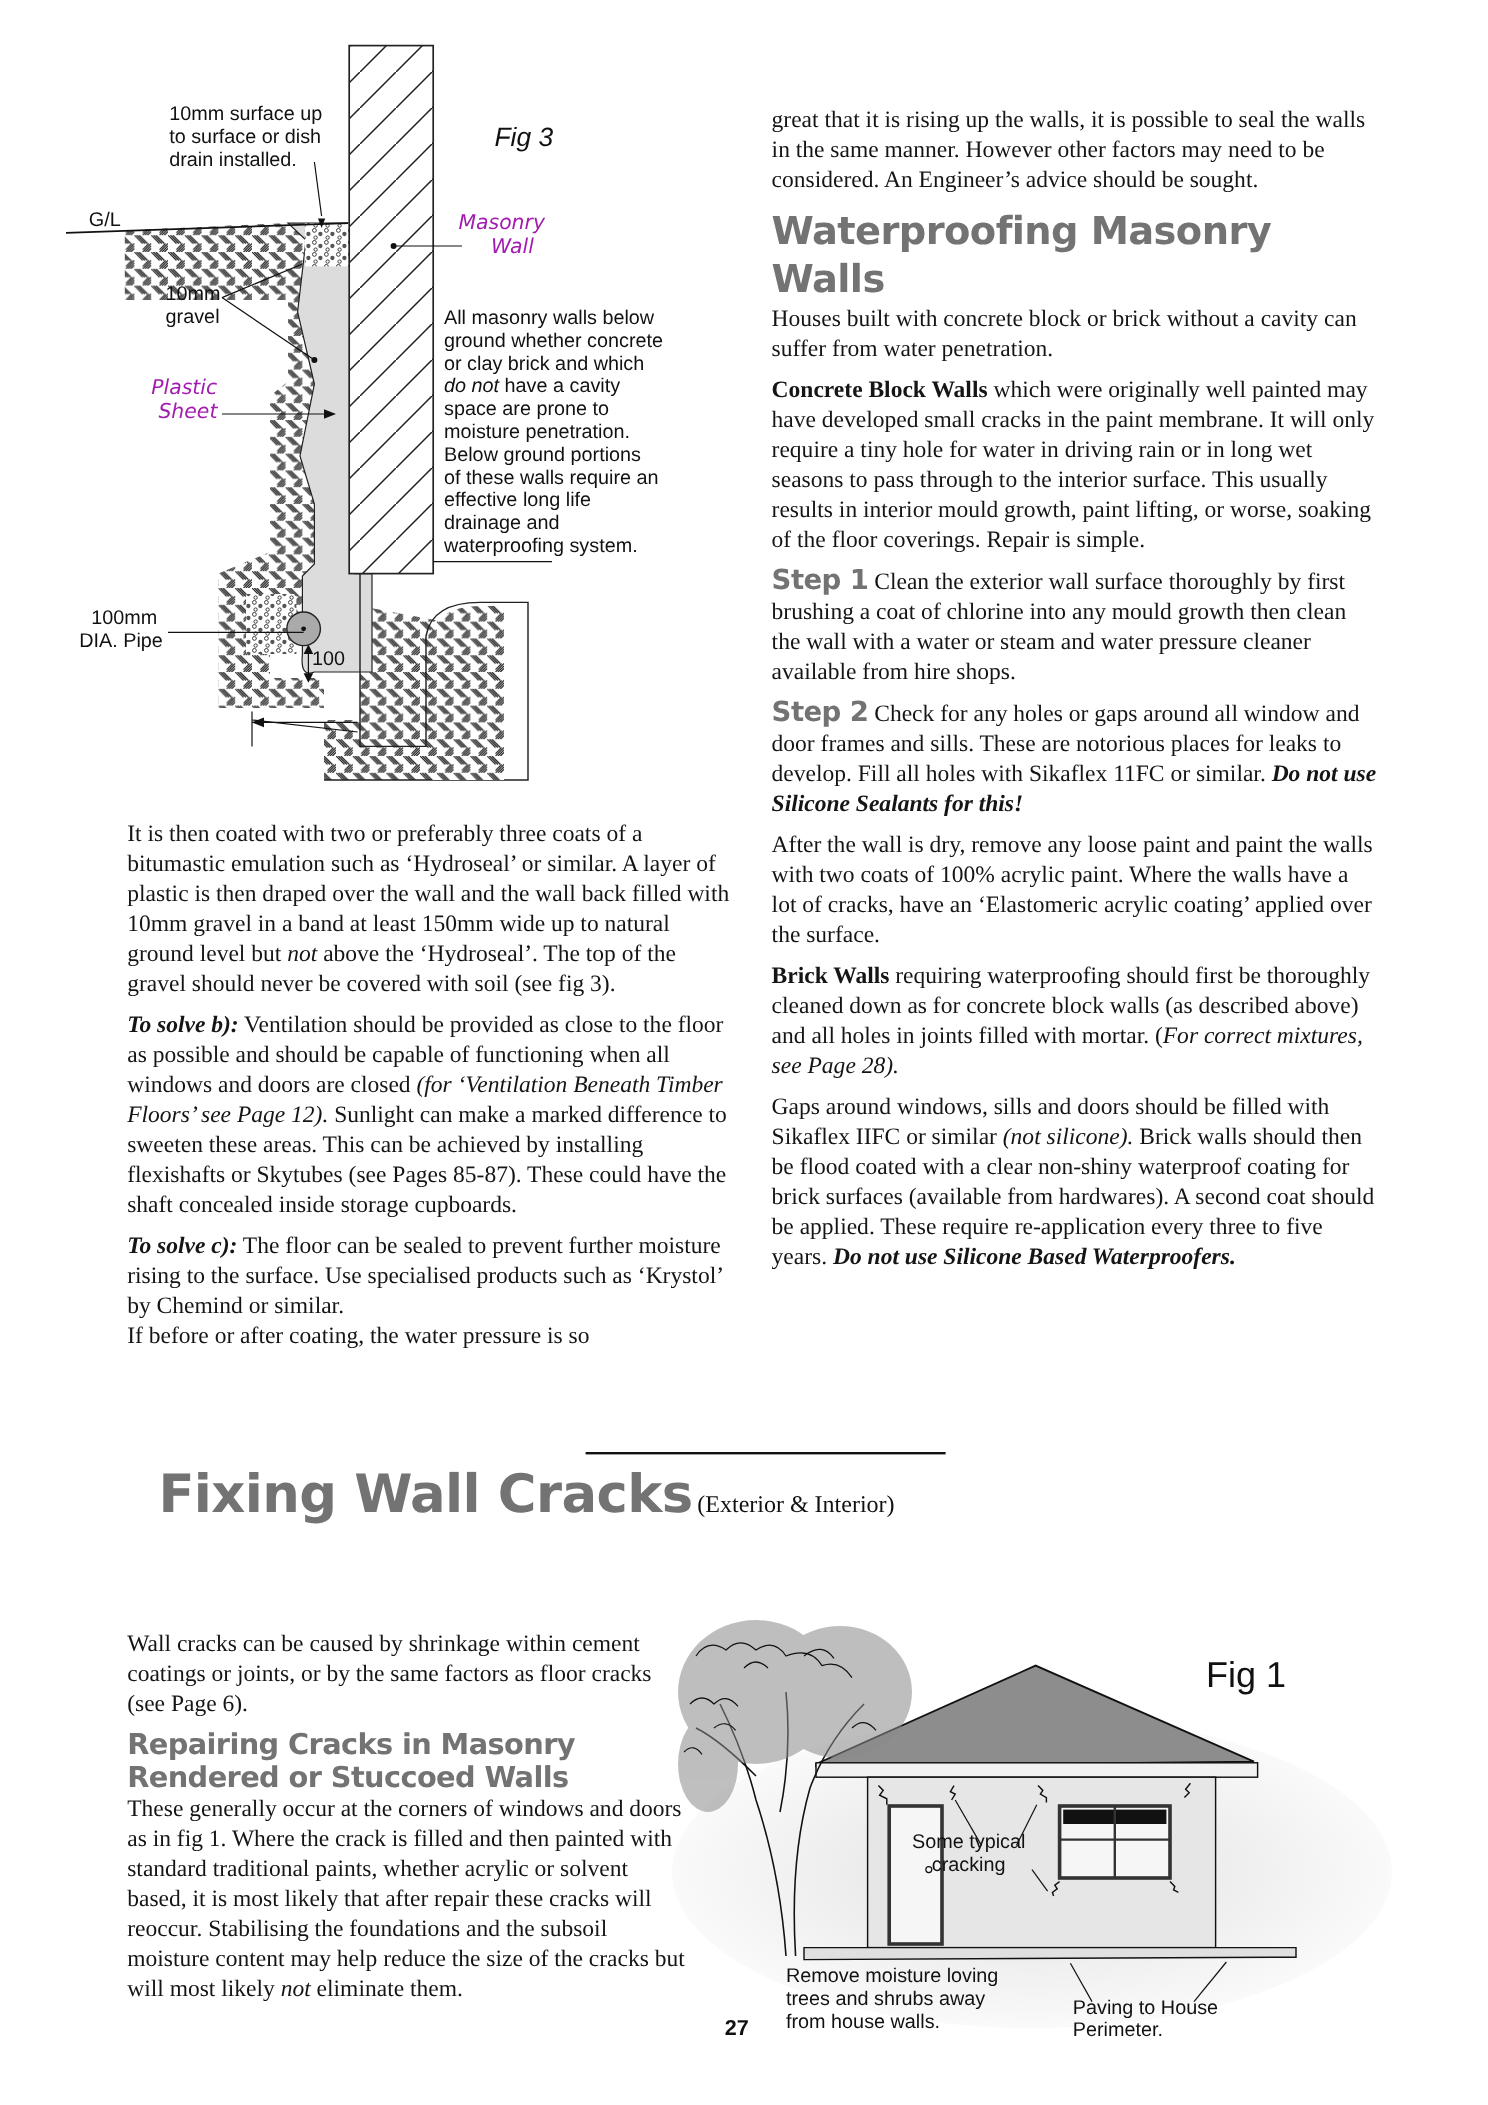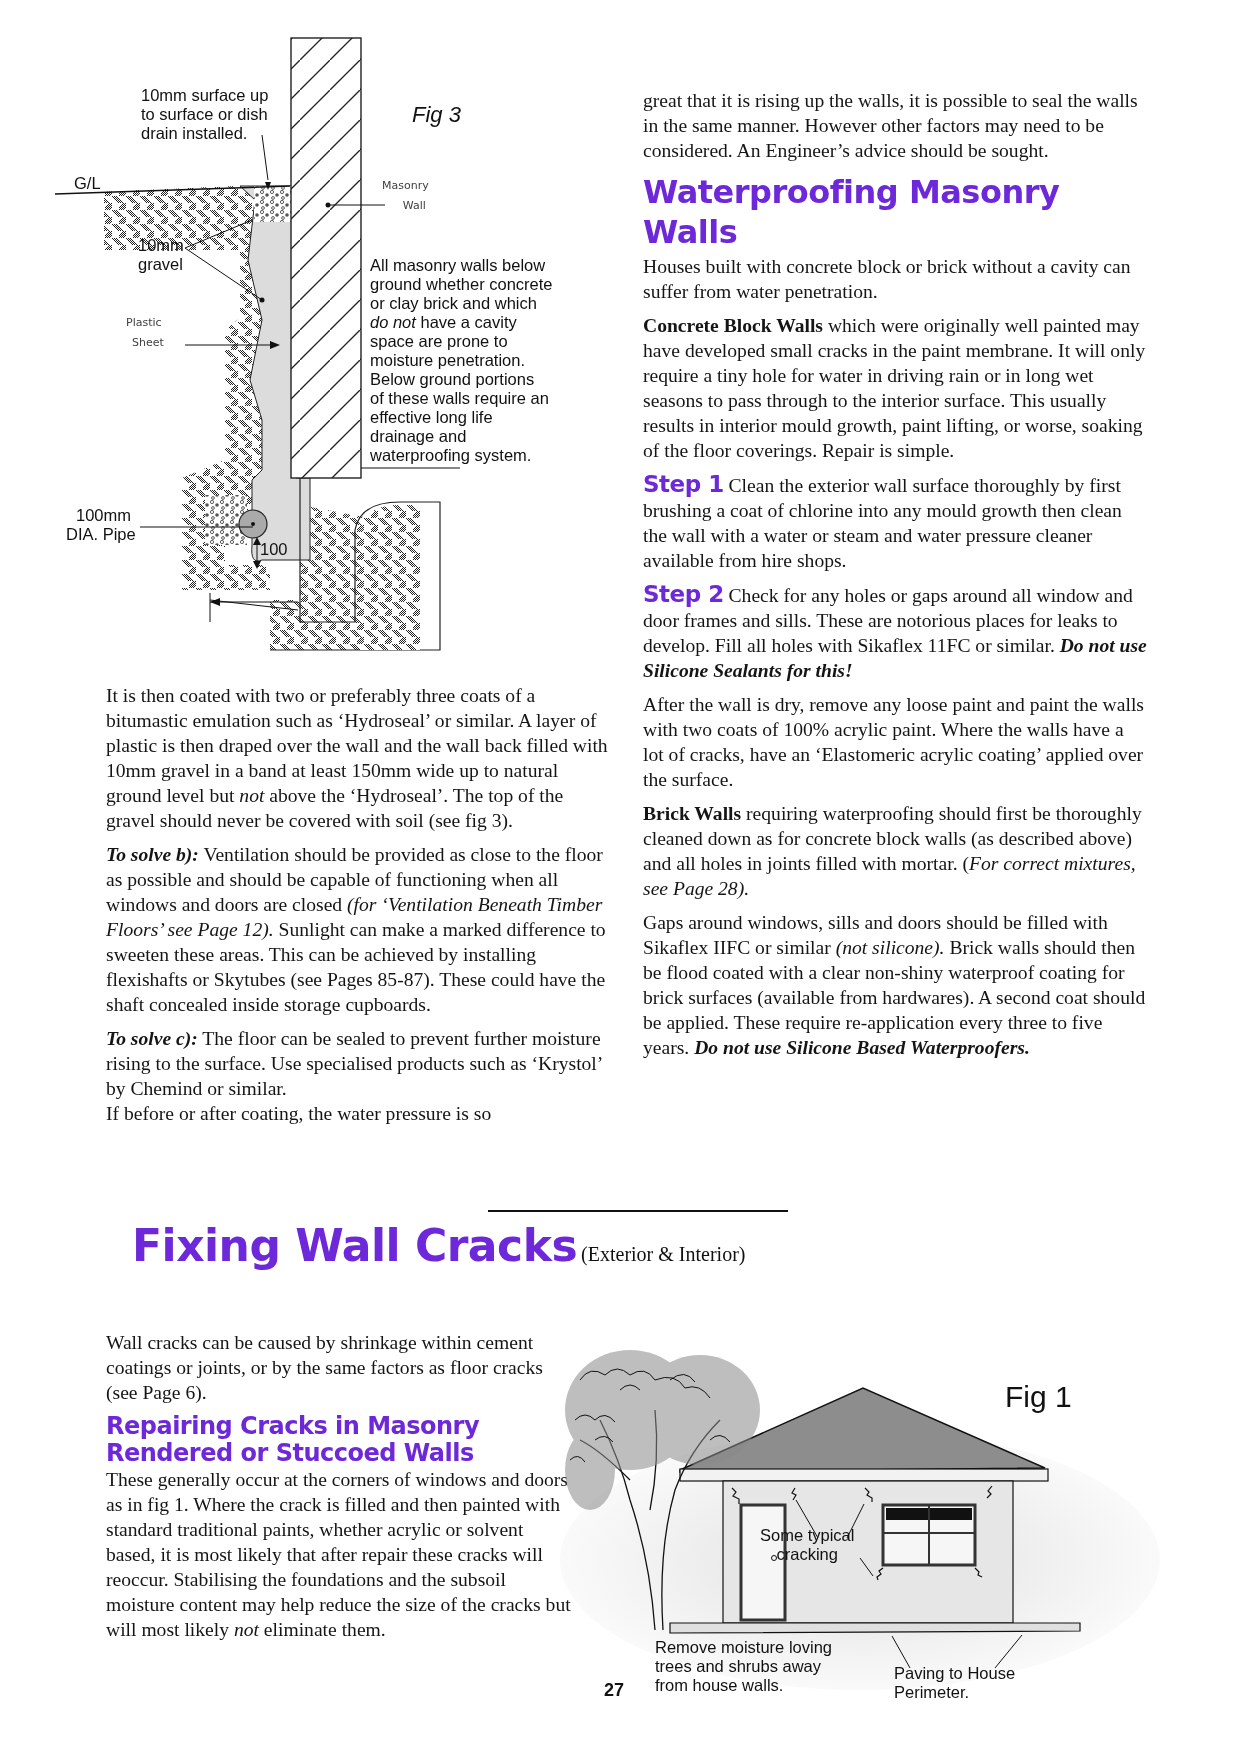--- a/index.html
+++ b/index.html
@@ -3,23 +3,23 @@
 <meta charset="utf-8">
 <style>
   html, body { margin: 0; padding: 0; background: #ffffff; }
   body { width: 1240px; height: 1754px; position: relative; overflow: hidden; color: #111; }
   .serif { font-family: "Liberation Serif", "DejaVu Serif", serif; }
   .sans { font-family: "Liberation Sans", "DejaVu Sans", sans-serif; }
   .abs { position: absolute; }
   p { margin: 0; }
   .body-text { font-family: "Liberation Serif", serif; font-size: 19.6px; line-height: 25px; color: #151515; }
   .para { margin-bottom: 9px; }
-  .h-big { font-family: "DejaVu Sans", sans-serif; font-weight: bold; letter-spacing: -0.5px; color: #6d28d9; }
+  .h-big { font-family: "DejaVu Sans", sans-serif; font-weight: bold; letter-spacing: -0.5px; color: #737373; }
   .fig-label { font-family: "Liberation Sans", sans-serif; font-size: 16.5px; line-height: 19px; color: #111; }
-  .hand { font-family: "DejaVu Sans", sans-serif; font-size: 11px; line-height: 20px; color: #404040; }
+  .hand { font-family: "DejaVu Sans", sans-serif; font-style: italic; font-size: 17px; line-height: 20px; color: #a21caf; }
   svg { position: absolute; overflow: visible; }
   .bi { font-weight: bold; font-style: italic; }
   .it { font-style: italic; }
   .b { font-weight: bold; }
 </style>
 </head>
 <body>
 
 <div class="abs" style="left:0;top:0;width:620px;height:660px;">
   <svg width="620" height="660" viewBox="0 0 620 660" style="left:0;top:0;">
@@ -160,21 +160,21 @@
 </div>
 
 <div class="abs" style="left:488px;top:1210px;width:300px;height:2px;background:#111;"></div>
 
 <div class="abs" style="left:104px;top:1218px;white-space:nowrap;margin-left:28px;">
   <span class="h-big" style="font-size:44px;line-height:56px;">Fixing Wall Cracks</span>
   <span class="serif" style="font-size:20px;">(Exterior &amp; Interior)</span>
 </div>
 
 <div class="abs body-text" style="left:106px;top:1330px;width:470px;">
-  <p style="margin-bottom:8px;">Wall cracks can be caused by shrinkage within cement coatings or joints, or by the same factors as floor cracks (see Page 6).</p>
+  <p style="margin-bottom:8px;margin-top:28px;">Wall cracks can be caused by shrinkage within cement coatings or joints, or by the same factors as floor cracks (see Page 6).</p>
   <h3 class="h-big" style="font-size:24px;line-height:27px;margin:0;width:400px;">Repairing Cracks in Masonry Rendered or Stuccoed Walls</h3>
   <p>
     <span>These generally occur at the corners of windows and doors as in fig 1. Where the crack is filled and then painted with standard traditional paints, whether acrylic or solvent based, it is most likely that after repair these cracks will reoccur. Stabilising the foundations and the subsoil moisture content may help reduce the size of the cracks but will most likely </span><span class="it">not</span><span> eliminate them.</span>
   </p>
 </div>
 
 <div class="abs" style="left:560px;top:1300px;width:660px;height:420px;">
   <svg width="660" height="420" viewBox="0 0 660 420" style="left:0;top:0;">
     <defs>
       <radialGradient id="shade" cx="50%" cy="50%" r="60%">

